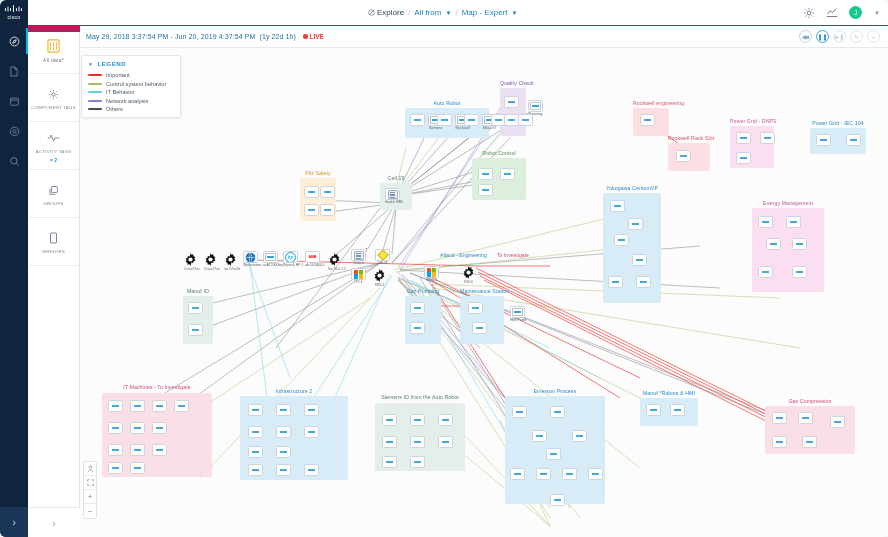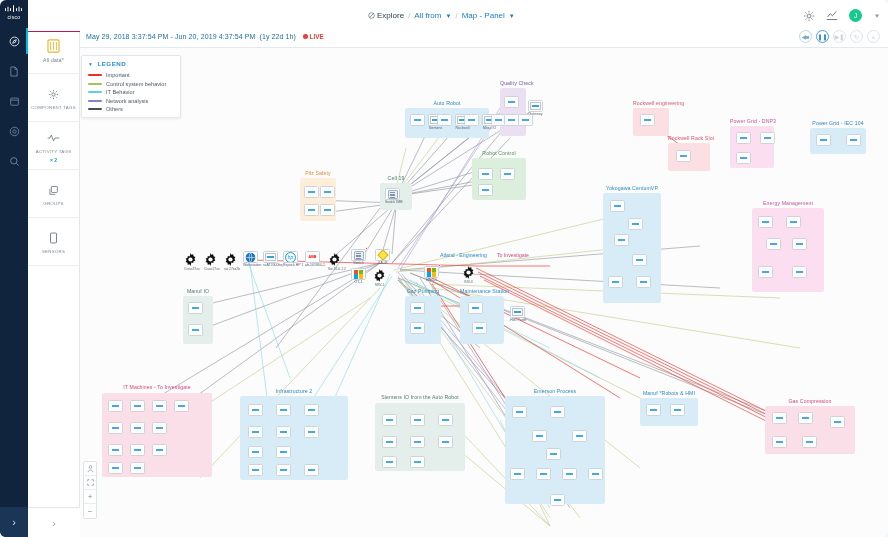--- a/index.html
+++ b/index.html
@@ -34,21 +34,21 @@
   .tagitem .ti-lb { font-size:4.4px; letter-spacing:.25px; color:#7c8997;
                     text-transform:uppercase; text-align:center; line-height:1.2; }
   .tagitem .ti-ct { font-size:5px; color:#1e90d8; font-weight:bold; }
   .tagitem.first .ti-lb { text-transform:none; font-size:5px; color:#6f7c89; }
   .tagcol-bottom { position:absolute; bottom:0; left:0; width:52px; height:30px;
      border-top:1px solid #e2e6ea; display:flex; align-items:center;
      justify-content:center; color:#98a4b0; font-size:11px; background:#fff; }
 
   
   .header { position:absolute; left:28px; top:0; width:860px; height:32px;
-            background:#fff; border-bottom:1px solid #be185d;
+            background:#fff; border-bottom:7px solid #be185d;
             display:flex; align-items:center; }
   .crumbs { position:absolute; left:340px; display:flex; align-items:center;
             gap:4px; font-size:8px; color:#3a4a5a; }
   .crumbs .cb { display:flex; align-items:center; gap:2px; color:#2e3e4e; }
   .crumbs .lnk { color:#1a7fc1; cursor:pointer; }
   .crumbs .sep { color:#b9c2cb; }
   .crumbs .car { font-size:6px; color:#1a7fc1; }
   .hdr-right { position:absolute; right:8px; display:flex; align-items:center; gap:11px; }
   .hdr-right .hi { color:#5d6b79; display:flex; align-items:center; }
   .avatar { width:13px; height:13px; border-radius:50%; background:#16c98d;
@@ -249,21 +249,21 @@
         <svg width="7" height="7" viewBox="0 0 16 16" fill="none" stroke="#4a5a6a" stroke-width="1.4">
           <circle cx="8" cy="8" r="6.4"></circle>
             <path d="M3.6 12.4 12.4 3.6"></path>
         </svg>
         <span>Explore</span>
       </span>
       <span class="sep">/</span>
       <span class="lnk">All from</span>
       <span class="car">▼</span>
       <span class="sep">/</span>
-      <span class="lnk">Map - Panel</span>
+      <span class="lnk">Map - Expert</span>
       <span class="car">▼</span>
     </div>
 
     <div class="hdr-right">
       <span class="hi">
         <svg width="12" height="12" viewBox="0 0 16 16" fill="none" stroke="currentColor" stroke-width="1.1">
           <circle cx="8" cy="8" r="2.5"></circle>
           <path d="M8 1.2v2.1M8 12.7v2.1M1.2 8h2.1M12.7 8h2.1M3.2 3.2l1.5 1.5M11.3 11.3l1.5 1.5M12.8 3.2l-1.5 1.5M4.7 11.3l-1.5 1.5"></path>
         </svg>
       </span>

